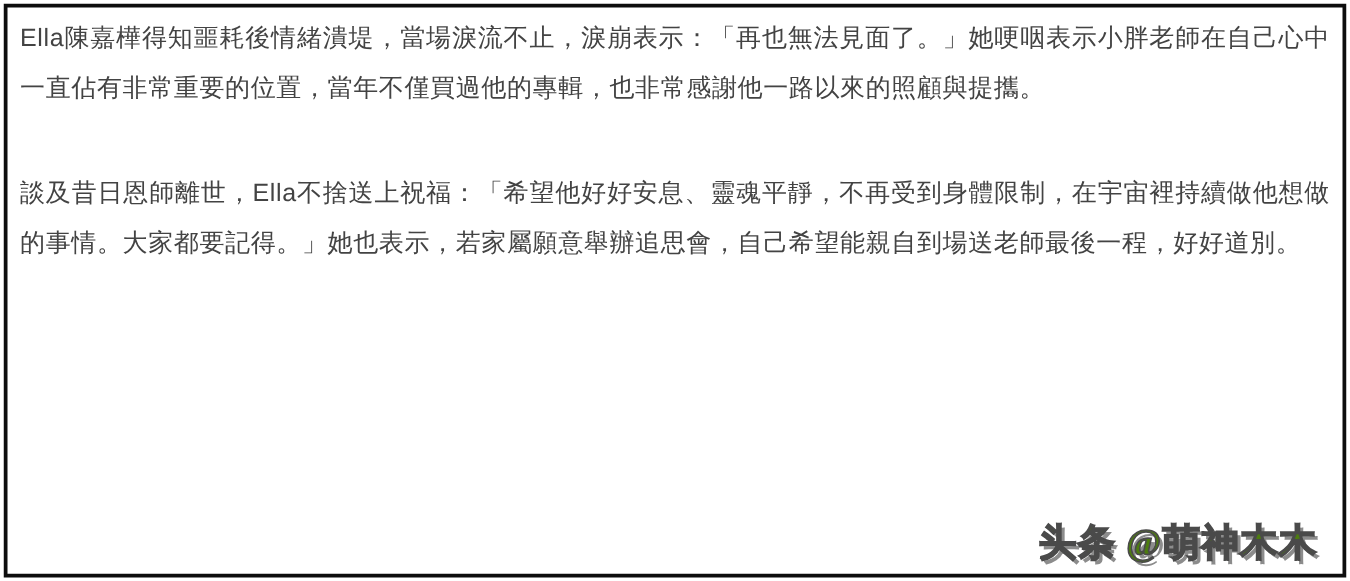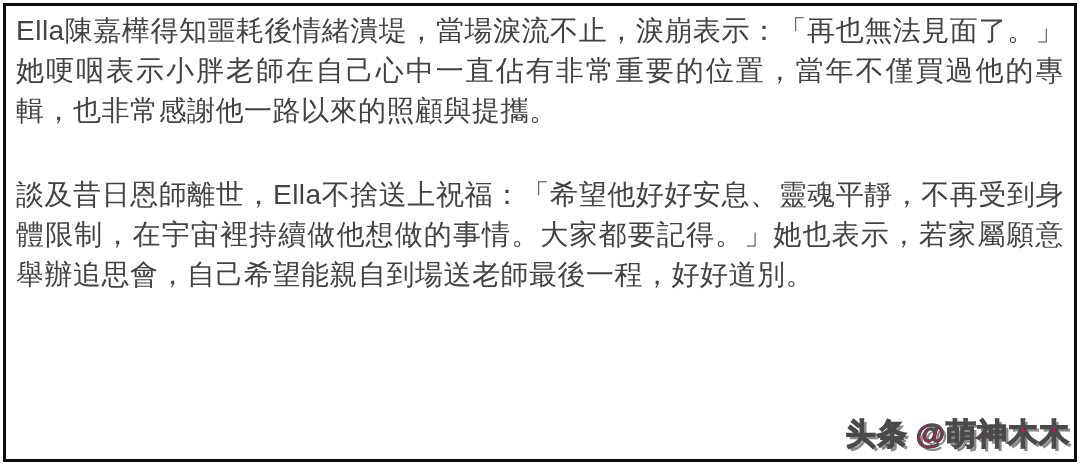--- a/index.html
+++ b/index.html
@@ -20,41 +20,42 @@
     background: #ffffff;
     overflow: hidden;
   }
   .content {
     box-sizing: border-box;
     padding: 5px 10px 0 10px;
     height: 100%;
   }
   .para {
     margin: 0 0 44px 0;
-    font-size: 28px;
+    font-size: 20px;
     line-height: 40px;
     color: #434343;
     text-align: justify;
     letter-spacing: 0.5px;
     font-weight: 400;
   }
   .para:last-of-type {
     margin-bottom: 0;
   }
   .watermark {
     position: absolute;
-    right: 4px;
+    right: 20px;
     bottom: 4px;
     font-size: 30px;
     font-weight: 700;
     white-space: nowrap;
-    color: #be185d;
+    color: #4d7c0f;
     -webkit-text-stroke: 1.3px #4a4a4a;
     text-shadow: 3px 3px 0 rgba(120,120,120,0.85);
     letter-spacing: 1px;
+    font-family: Liberation Serif, serif;
   }
   .watermark .brand { margin-right: 8px; }
 </style>
 </head>
 <body>
 
 <div class="frame">
   <div class="content">
     <p class="para">Ella陳嘉樺得知噩耗後情緒潰堤，當場淚流不止，淚崩表示：「再也無法見面了。」她哽咽表示小胖老師在自己心中一直佔有非常重要的位置，當年不僅買過他的專輯，也非常感謝他一路以來的照顧與提攜。</p>
     <p class="para">談及昔日恩師離世，Ella不捨送上祝福：「希望他好好安息、靈魂平靜，不再受到身體限制，在宇宙裡持續做他想做的事情。大家都要記得。」她也表示，若家屬願意舉辦追思會，自己希望能親自到場送老師最後一程，好好道別。</p>

